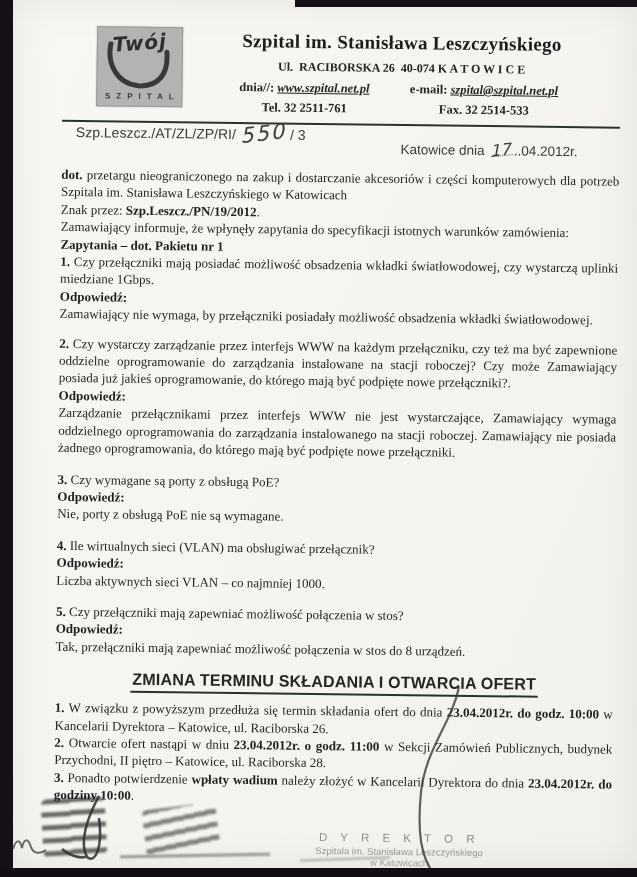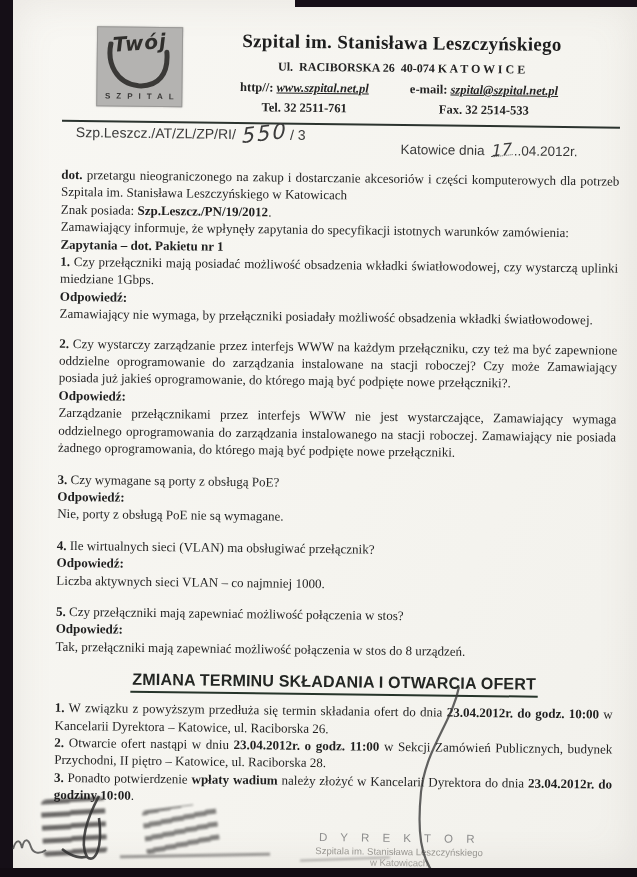--- a/index.html
+++ b/index.html
@@ -134,21 +134,21 @@
         <div class="logo-word">Twój</div>
         <svg class="logo-arc" width="70" height="52" viewBox="0 0 70 52">
           <path d="M6 2 C 2 22, 12 42, 34 44 C 54 45, 64 32, 62 10" fill="none" stroke="#3a3937" stroke-width="5" stroke-linecap="round"></path>
         </svg>
         <div class="logo-caption">SZPITAL</div>
       </div>
       <div class="hdr-center">
         <div class="hdr-title">Szpital im. Stanisława Leszczyńskiego</div>
         <div class="hdr-address">Ul.  RACIBORSKA 26  40-074 K A T O W I C E</div>
         <div class="hdr-contacts">
-          <div class="cell"><span>http//:</span> <span class="lnk">www.szpital.net.pl</span></div>
+          <div class="cell"><span>dnia//:</span> <span class="lnk">www.szpital.net.pl</span></div>
           <div class="cell"><span>e-mail:</span> <span class="lnk">szpital@szpital.net.pl</span></div>
           <div class="cell">Tel. 32   2511-761</div>
           <div class="cell">Fax. 32   2514-533</div>
         </div>
       </div>
     </div>
     <div class="hdr-rule"></div>
 
     <div class="refrow">
       <div class="ref-left">
@@ -158,21 +158,21 @@
       </div>
       <div class="dateline">
         <span>Katowice dnia</span><span class="hand date-day">17</span><span>..04.2012r.</span>
       </div>
     </div>
 
     <div class="bodytext">
 
       <div class="subject">
         <p class="just"><b>dot.</b><span> przetargu nieograniczonego na zakup i dostarczanie akcesoriów i części komputerowych dla potrzeb Szpitala im. Stanisława Leszczyńskiego w Katowicach</span></p>
-        <p><span>Znak posiada: </span><b>Szp.Leszcz./PN/19/2012</b><span>.</span></p>
+        <p><span>Znak przez: </span><b>Szp.Leszcz./PN/19/2012</b><span>.</span></p>
       </div>
 
       <p class="intro">Zamawiający informuje, że wpłynęły zapytania do specyfikacji istotnych warunków zamówienia:</p>
 
       <p class="qa-title">Zapytania – dot. Pakietu nr 1</p>
 
       <div class="qa-item">
         <p class="just"><b>1.</b><span> Czy przełączniki mają posiadać możliwość obsadzenia wkładki światłowodowej, czy wystarczą uplinki miedziane 1Gbps.</span></p>
         <p><b>Odpowiedź:</b></p>
         <p class="just">Zamawiający nie wymaga, by przełączniki posiadały możliwość obsadzenia wkładki światłowodowej.</p>

